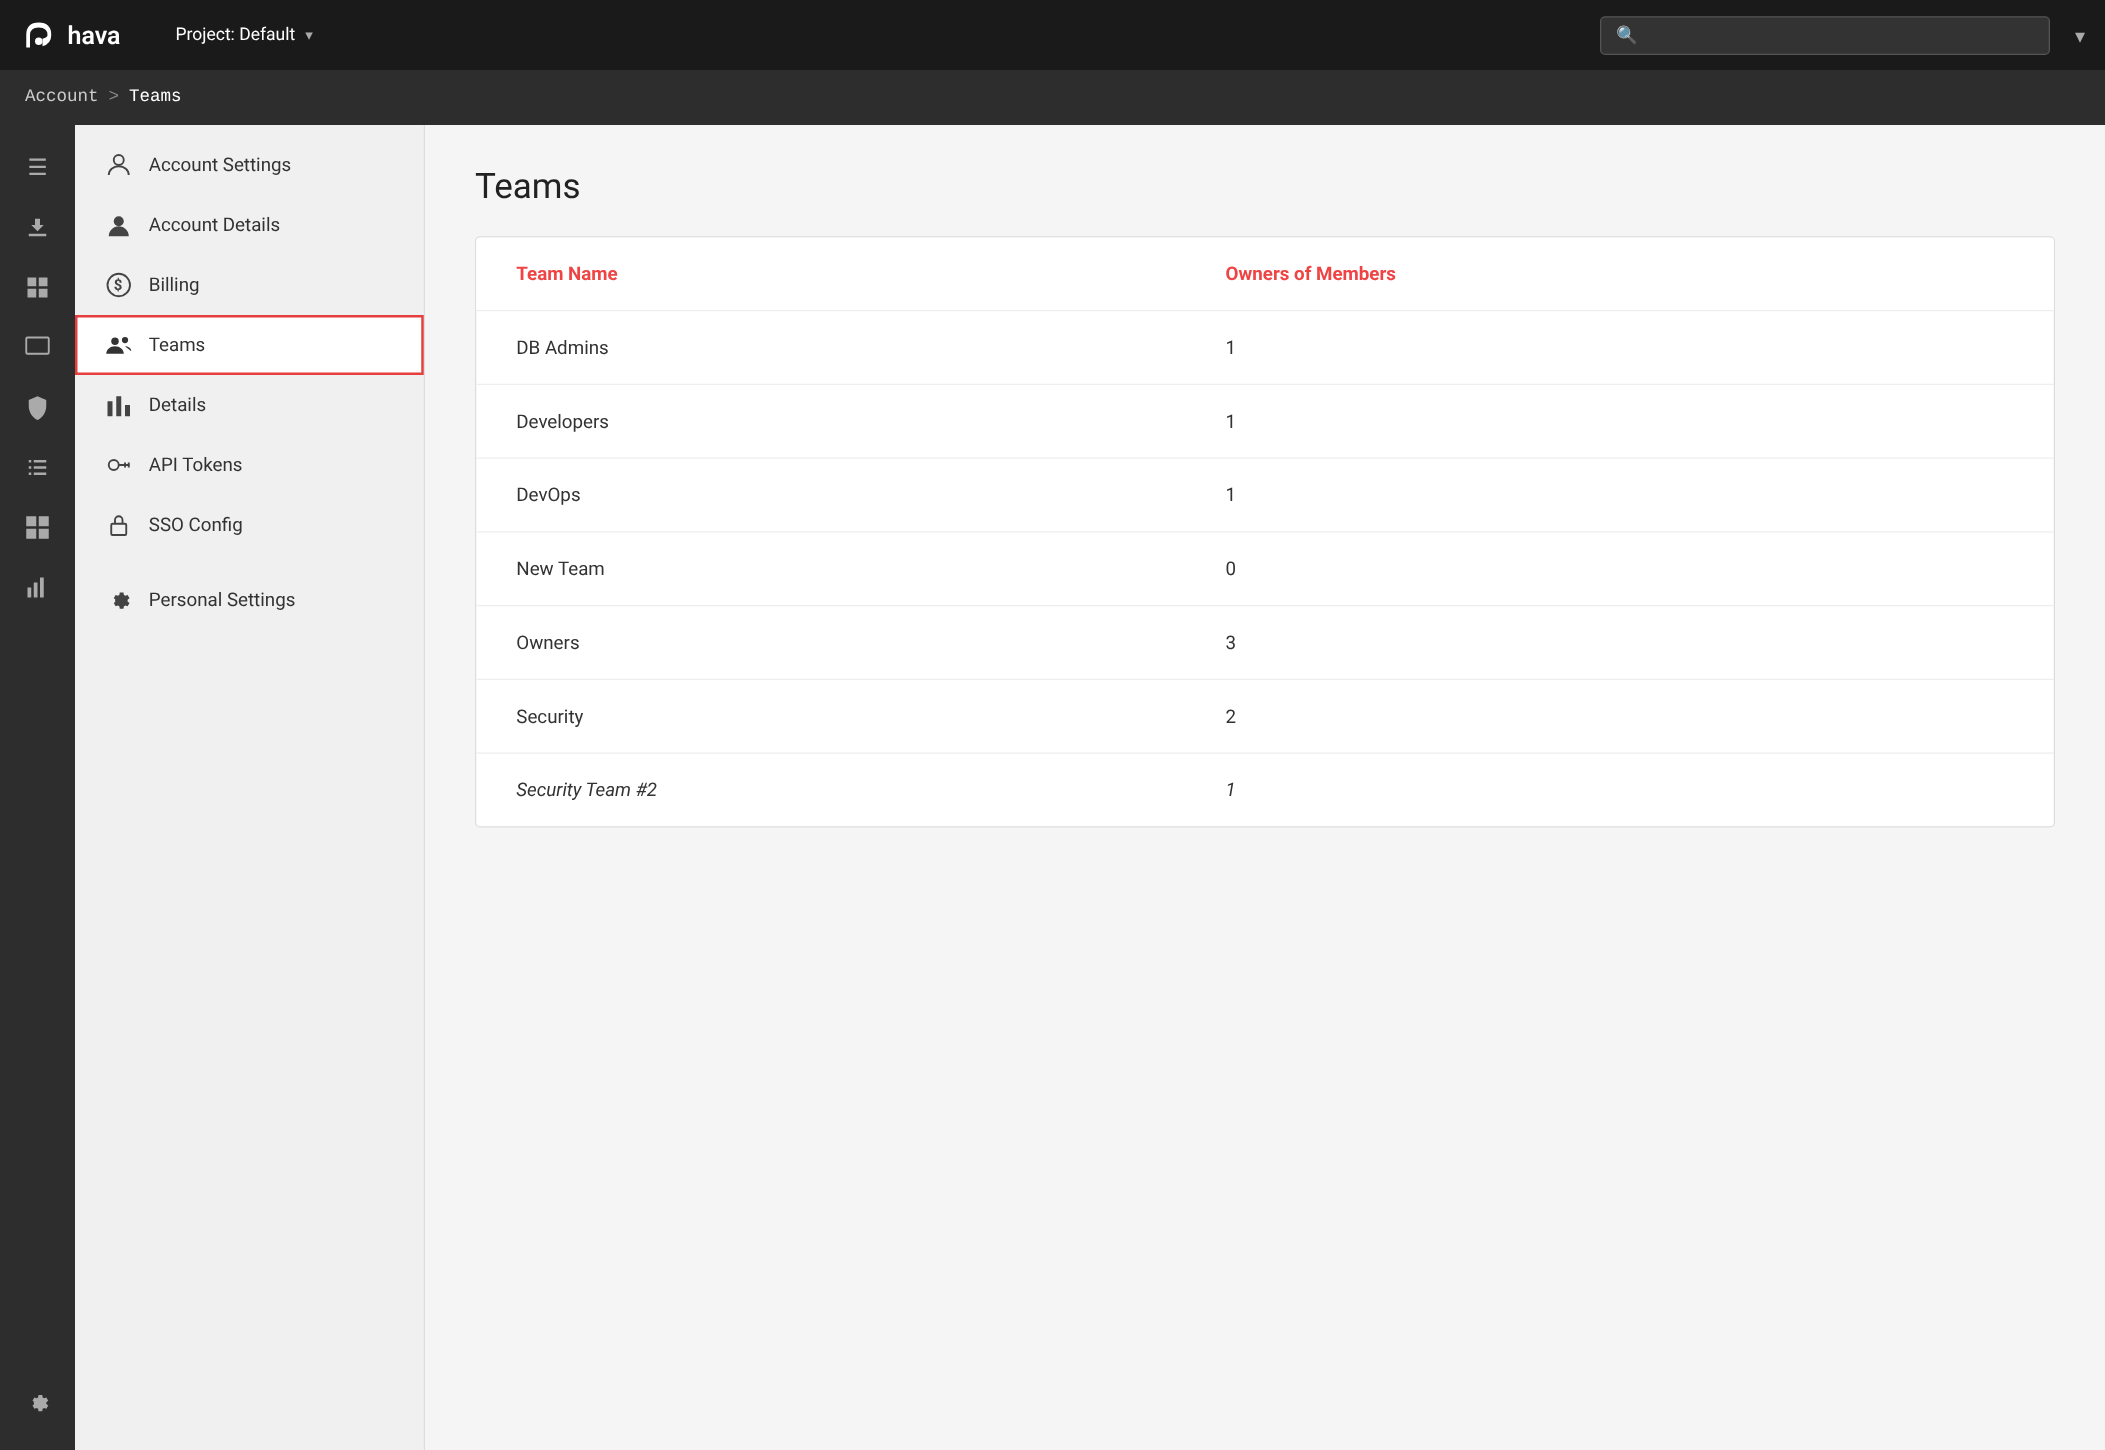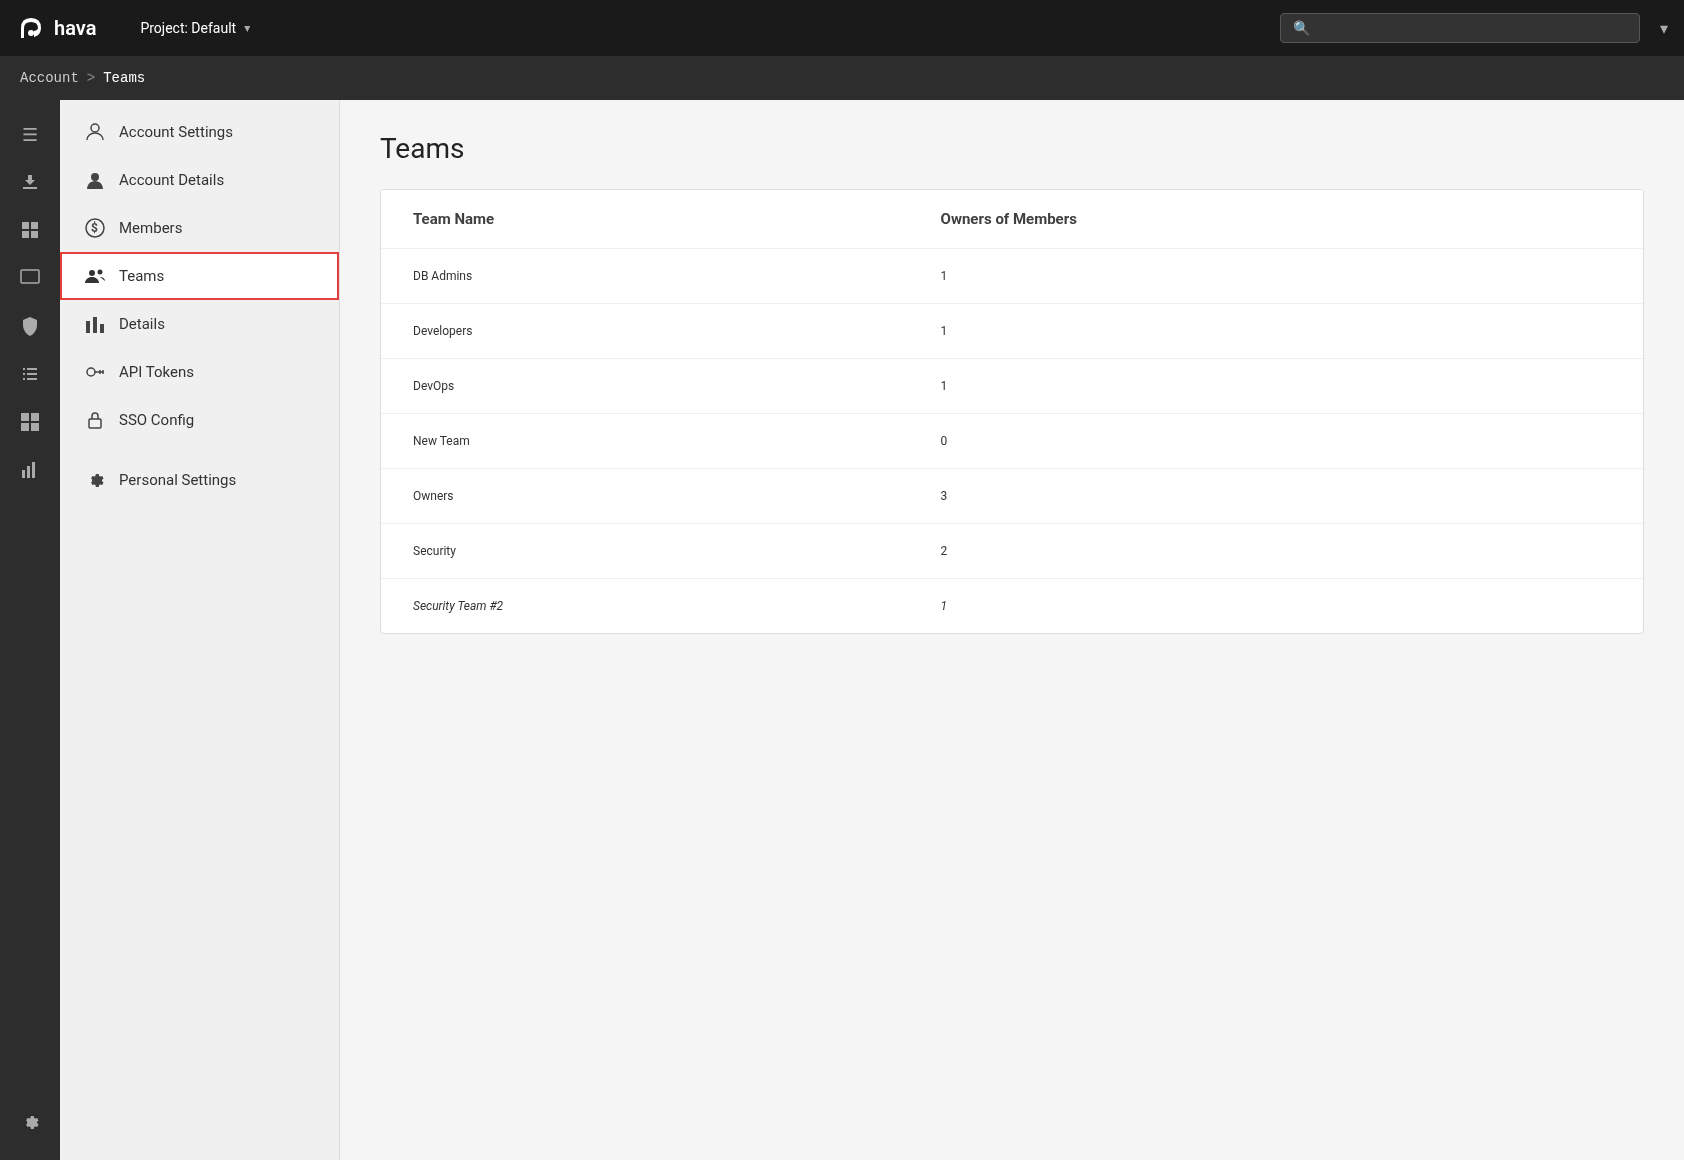--- a/index.html
+++ b/index.html
@@ -166,27 +166,27 @@
     }
     .teams-table {
       width: 100%;
       border-collapse: collapse;
     }
     .teams-table th {
       text-align: left;
       padding: 20px 32px;
       font-size: 15px;
       font-weight: 700;
-      color: #404040;
+      color: #ef4444;
       background: white;
       border-bottom: 1px solid #eee;
     }
     .teams-table td {
       padding: 20px 32px;
-      font-size: 12px;
+      font-size: 15px;
       color: #333;
       border-bottom: 1px solid #eee;
     }
     .teams-table tr:last-child td { border-bottom: none; font-style: italic; }
     .teams-table td:last-child, .teams-table th:last-child {
       text-align: left;
       padding-left: 120px;
     }
   </style>
 </head>
@@ -297,21 +297,21 @@
       </span>
       <span>Account Details</span>
     </div>
     <div class="nav-item">
       <span class="nav-item-icon">
         <svg width="22" height="22" viewBox="0 0 22 22" fill="currentColor">
             <circle cx="11" cy="11" r="9" fill="none" stroke="#444" stroke-width="1.5"></circle>
             <text x="7" y="15" font-size="12" fill="#444" font-weight="bold">$</text>
           </svg>
       </span>
-      <span>Members</span>
+      <span>Billing</span>
     </div>
     <div class="nav-item active">
       <span class="nav-item-icon">
         <svg width="22" height="22" viewBox="0 0 22 22" fill="#333">
             <circle cx="8" cy="8" r="3"></circle>
             <path d="M1 18c0-3.31 3.13-6 7-6s7 2.69 7 6"></path>
             <circle cx="16" cy="7" r="2.5"></circle>
             <path d="M16 12c2.21 0 5 1.34 5 4"></path>
           </svg>
       </span>

